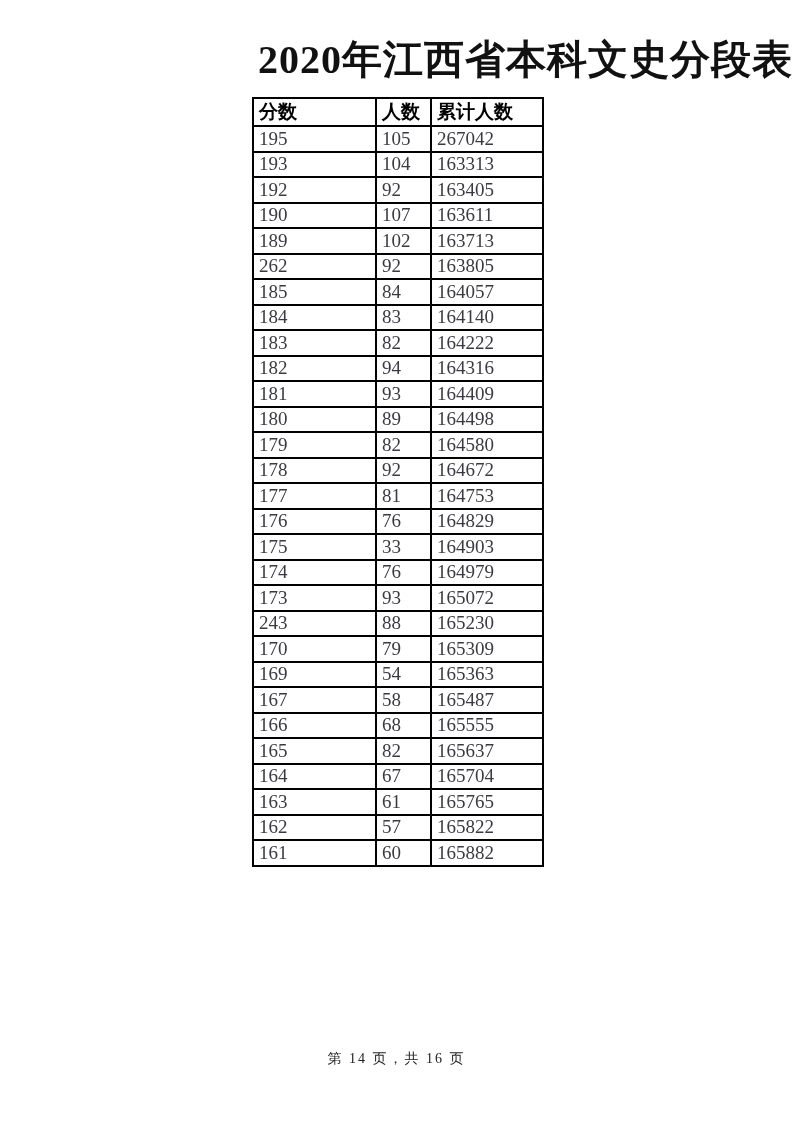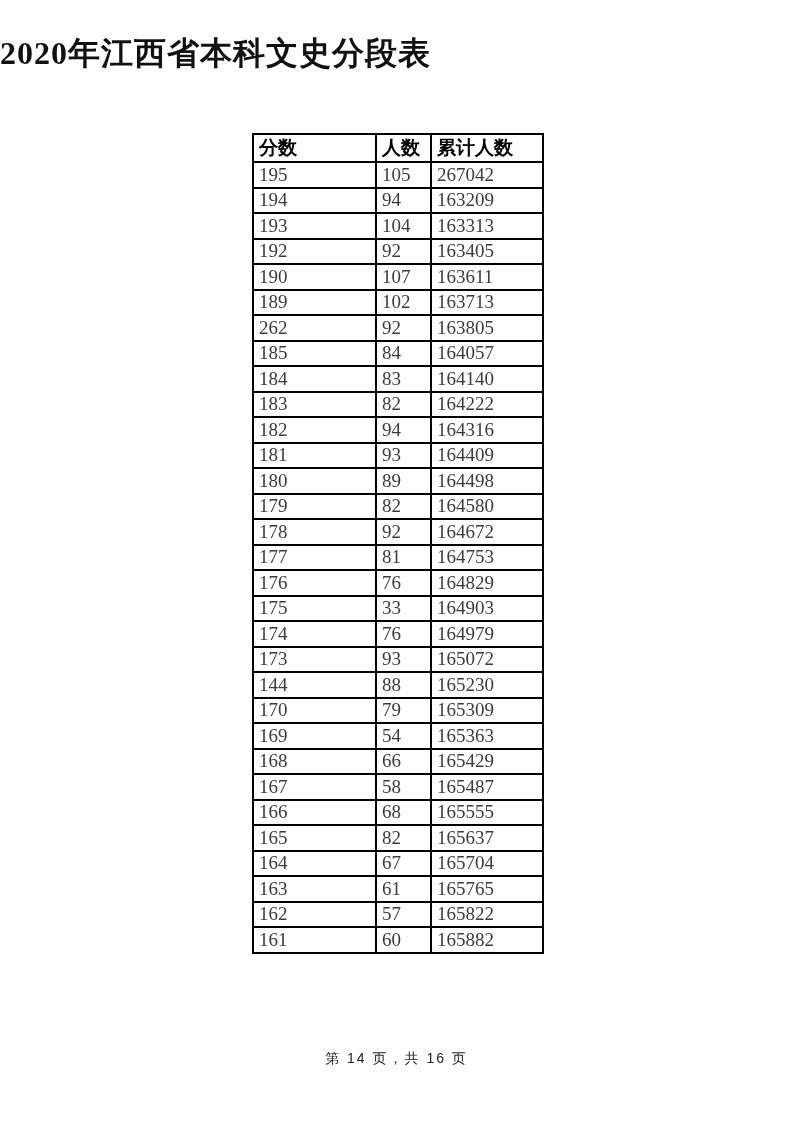--- a/index.html
+++ b/index.html
@@ -14,35 +14,34 @@
     font-family: "Liberation Serif", serif;
     color: #000;
     overflow: hidden;
   }
   .page-title {
     position: absolute;
     top: 32px;
     left: 0;
     width: 100%;
     margin: 0;
-    text-align: left;
+    text-align: right;
     font-family: "Liberation Serif", serif;
     font-weight: bold;
-    font-size: 32px;
+    font-size: 40px;
     letter-spacing: 1px;
     color: #111;
   }
   table.score-table {
     position: absolute;
     left: 252px;
     top: 97px;
     border-collapse: collapse;
     table-layout: fixed;
     font-size: 19px;
-    margin-top: 36px;
   }
   table.score-table th,
   table.score-table td {
     border: 2px solid #000;
     height: 23.5px;
     padding: 0 2px 0 5px;
     text-align: left;
     vertical-align: middle;
     overflow: hidden;
     white-space: nowrap;
@@ -59,21 +58,21 @@
   }
   col.col-score { width: 123px; }
   col.col-count { width: 55px; }
   col.col-cumulative { width: 112px; }
   .page-footer {
     position: absolute;
     top: 1050px;
     left: 0;
     width: 100%;
     text-align: center;
-    font-family: Liberation Sans, sans-serif;
+    font-family: Liberation Serif, serif;
     font-size: 14px;
     color: #222;
     letter-spacing: 2px;
   }
 </style>
 </head>
 <body>
 
 <div>
 
@@ -92,25 +91,20 @@
         <th>累计人数</th>
       </tr>
     </thead>
     <tbody>
         <tr>
           <td>195</td>
           <td>105</td>
           <td>267042</td>
         </tr>
         <tr>
-          <td>194</td>
-          <td>94</td>
-          <td>163209</td>
-        </tr>
-        <tr>
           <td>193</td>
           <td>104</td>
           <td>163313</td>
         </tr>
         <tr>
           <td>192</td>
           <td>92</td>
           <td>163405</td>
         </tr>
         <tr>
@@ -187,40 +181,35 @@
           <td>174</td>
           <td>76</td>
           <td>164979</td>
         </tr>
         <tr>
           <td>173</td>
           <td>93</td>
           <td>165072</td>
         </tr>
         <tr>
-          <td>144</td>
+          <td>243</td>
           <td>88</td>
           <td>165230</td>
         </tr>
         <tr>
           <td>170</td>
           <td>79</td>
           <td>165309</td>
         </tr>
         <tr>
           <td>169</td>
           <td>54</td>
           <td>165363</td>
         </tr>
         <tr>
-          <td>168</td>
-          <td>66</td>
-          <td>165429</td>
-        </tr>
-        <tr>
           <td>167</td>
           <td>58</td>
           <td>165487</td>
         </tr>
         <tr>
           <td>166</td>
           <td>68</td>
           <td>165555</td>
         </tr>
         <tr>

